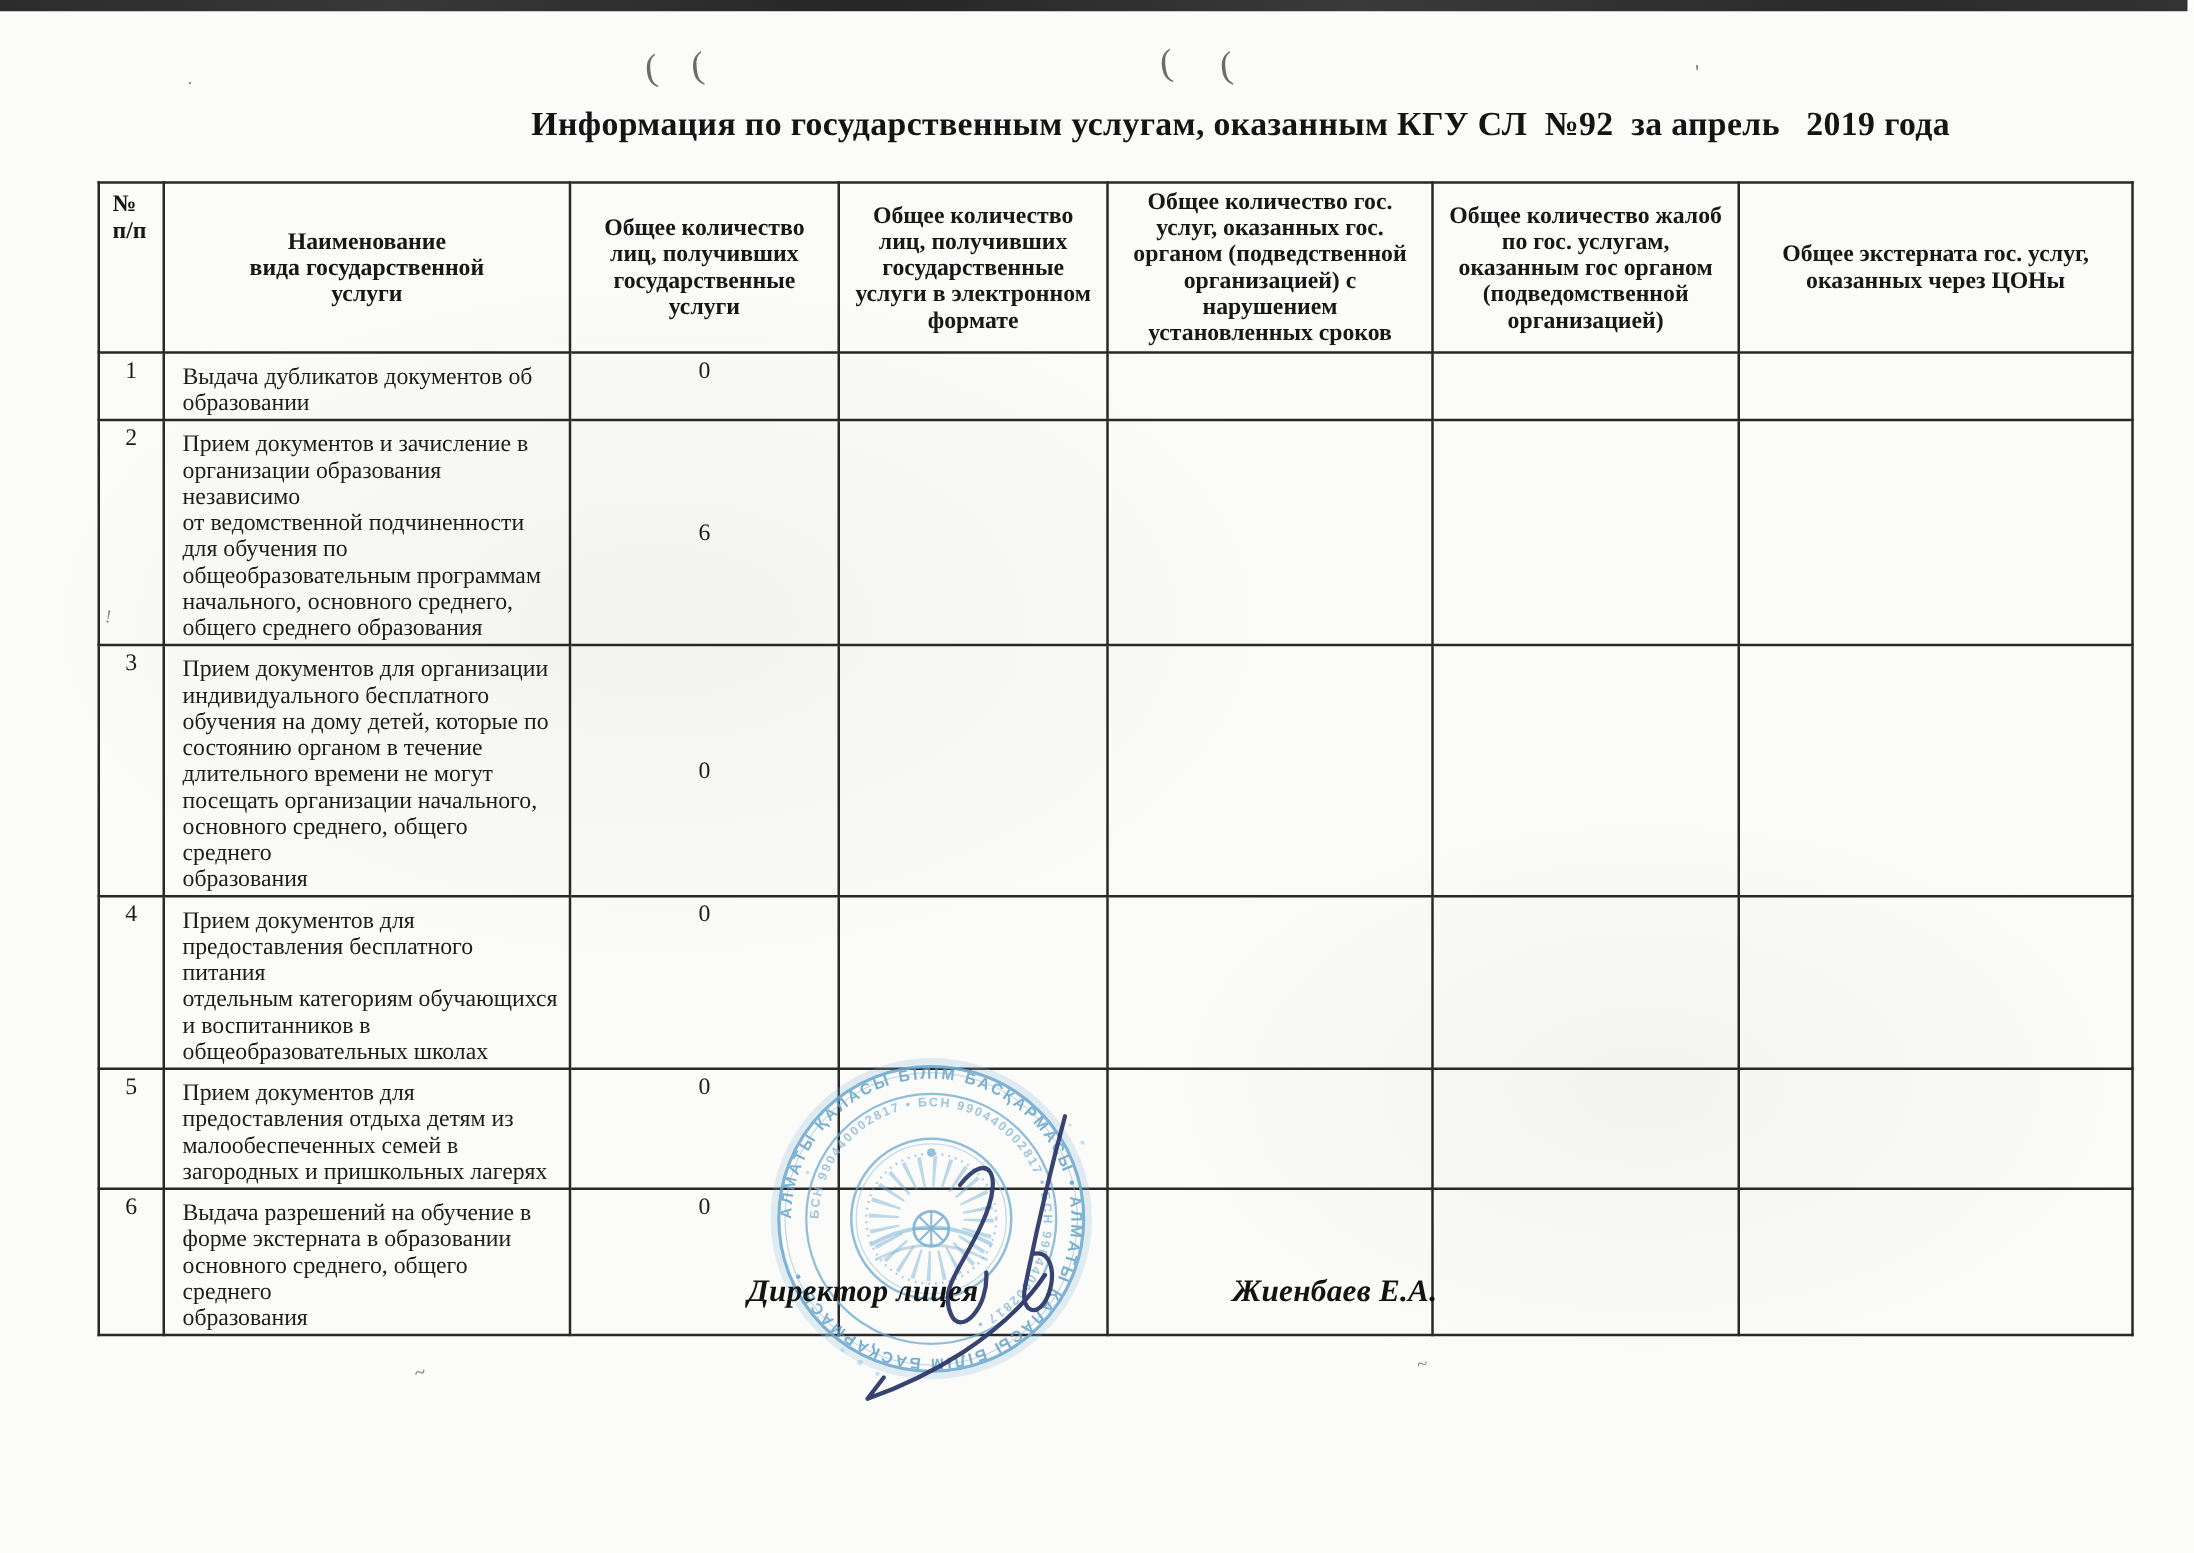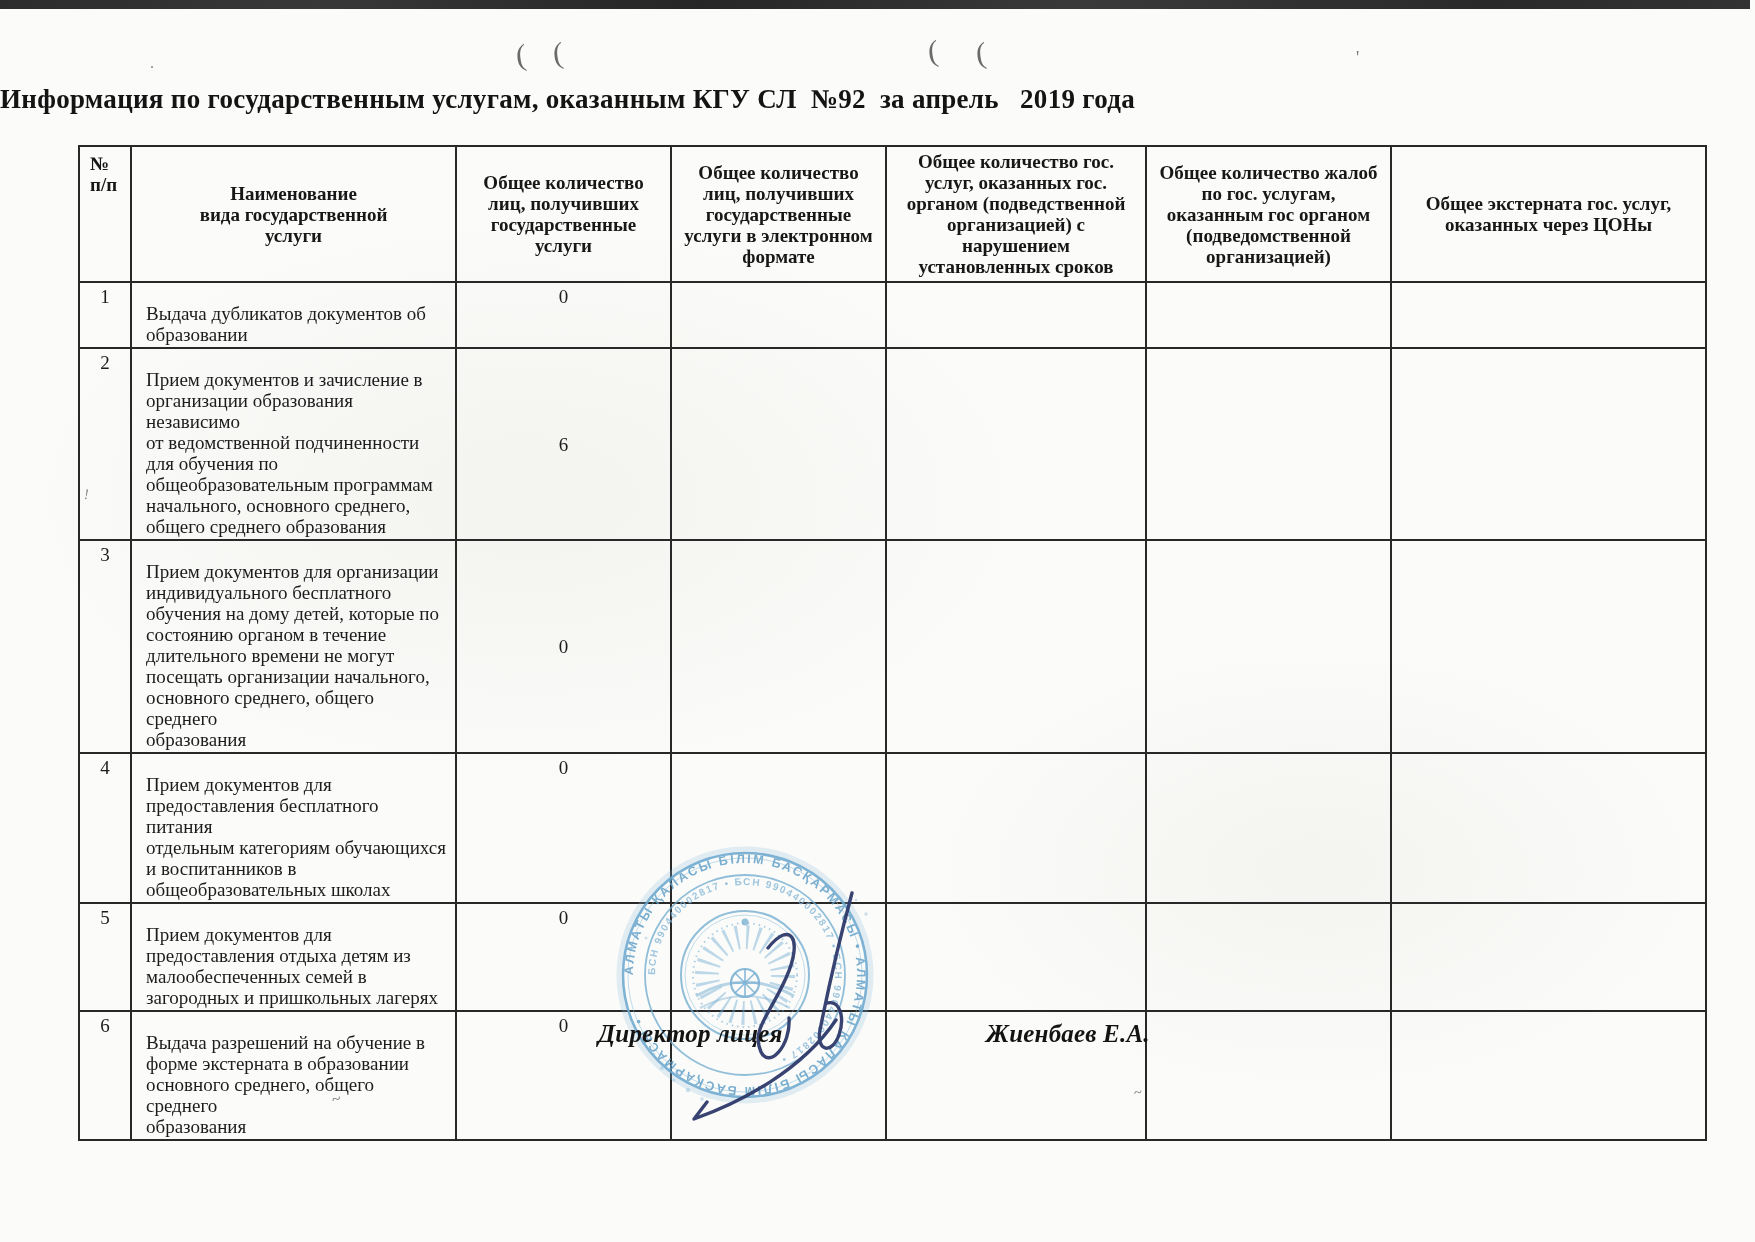--- a/index.html
+++ b/index.html
@@ -12,21 +12,21 @@
       #fbfbf9;
     color:#1c1c1c;
     position:relative;
   }
   .scan-bar {
     position:absolute; left:0; top:0; width:1750px; height:9px;
     background:linear-gradient(90deg,#2c2c2c 0%,#383838 18%,#262626 40%,#3a3a3a 62%,#2a2a2a 85%,#333 100%);
   }
   .title {
     position:absolute; top:84px; left:0; width:1560px;
-    text-align:left; font-size:27px; font-weight:bold;
+    text-align:right; font-size:27px; font-weight:bold;
     letter-spacing:.3px; white-space:pre-wrap; color:#141414;
   }
   table.report {
     position:absolute; left:78px; top:145px; width:1627px;
     border-collapse:collapse; table-layout:fixed;
   }
   table.report th, table.report td {
     border:2px solid #282828;
     font-size:19px; line-height:21px;
     vertical-align:top;
@@ -34,21 +34,21 @@
   }
   table.report th {
     font-weight:bold; text-align:center; vertical-align:middle;
     white-space:pre-line; padding:4px 6px; color:#171717;
   }
   table.report th.col-num { vertical-align:top; text-align:left; padding:6px 0 0 10px; }
   tr.hdr { height:135px; }
   tr.r1 { height:47px; } tr.r2 { height:148px; } tr.r3 { height:182px; }
   tr.r4 { height:108px; } tr.r5 { height:87px; } tr.r6 { height:88px; }
   td.cell-num { text-align:center; padding-top:3px; font-size:19.5px; }
-  td.cell-name { white-space:pre-line; padding:20px 6px 2px 14px; font-size:19.5px; }
+  td.cell-name { white-space:pre-line; padding:8px 6px 2px 14px; font-size:19.5px; }
   td.cell-val { text-align:center; padding-top:3px; font-size:20px; }
   tr.vmid td.cell-val { vertical-align:middle; padding-top:0; }
   .signoff-role, .signoff-name {
     position:absolute; top:1020px; font-size:25px; font-weight:bold; color:#131313;
     letter-spacing:.2px; z-index:4;font-style:italic;
   }
   .signoff-role { left:598px; }
   .signoff-name { left:986px; }
   .stamp-wrap { position:absolute; left:570px; top:818px; z-index:3; }
   .artifact { position:absolute; color:#5a5a5a; z-index:2; }

